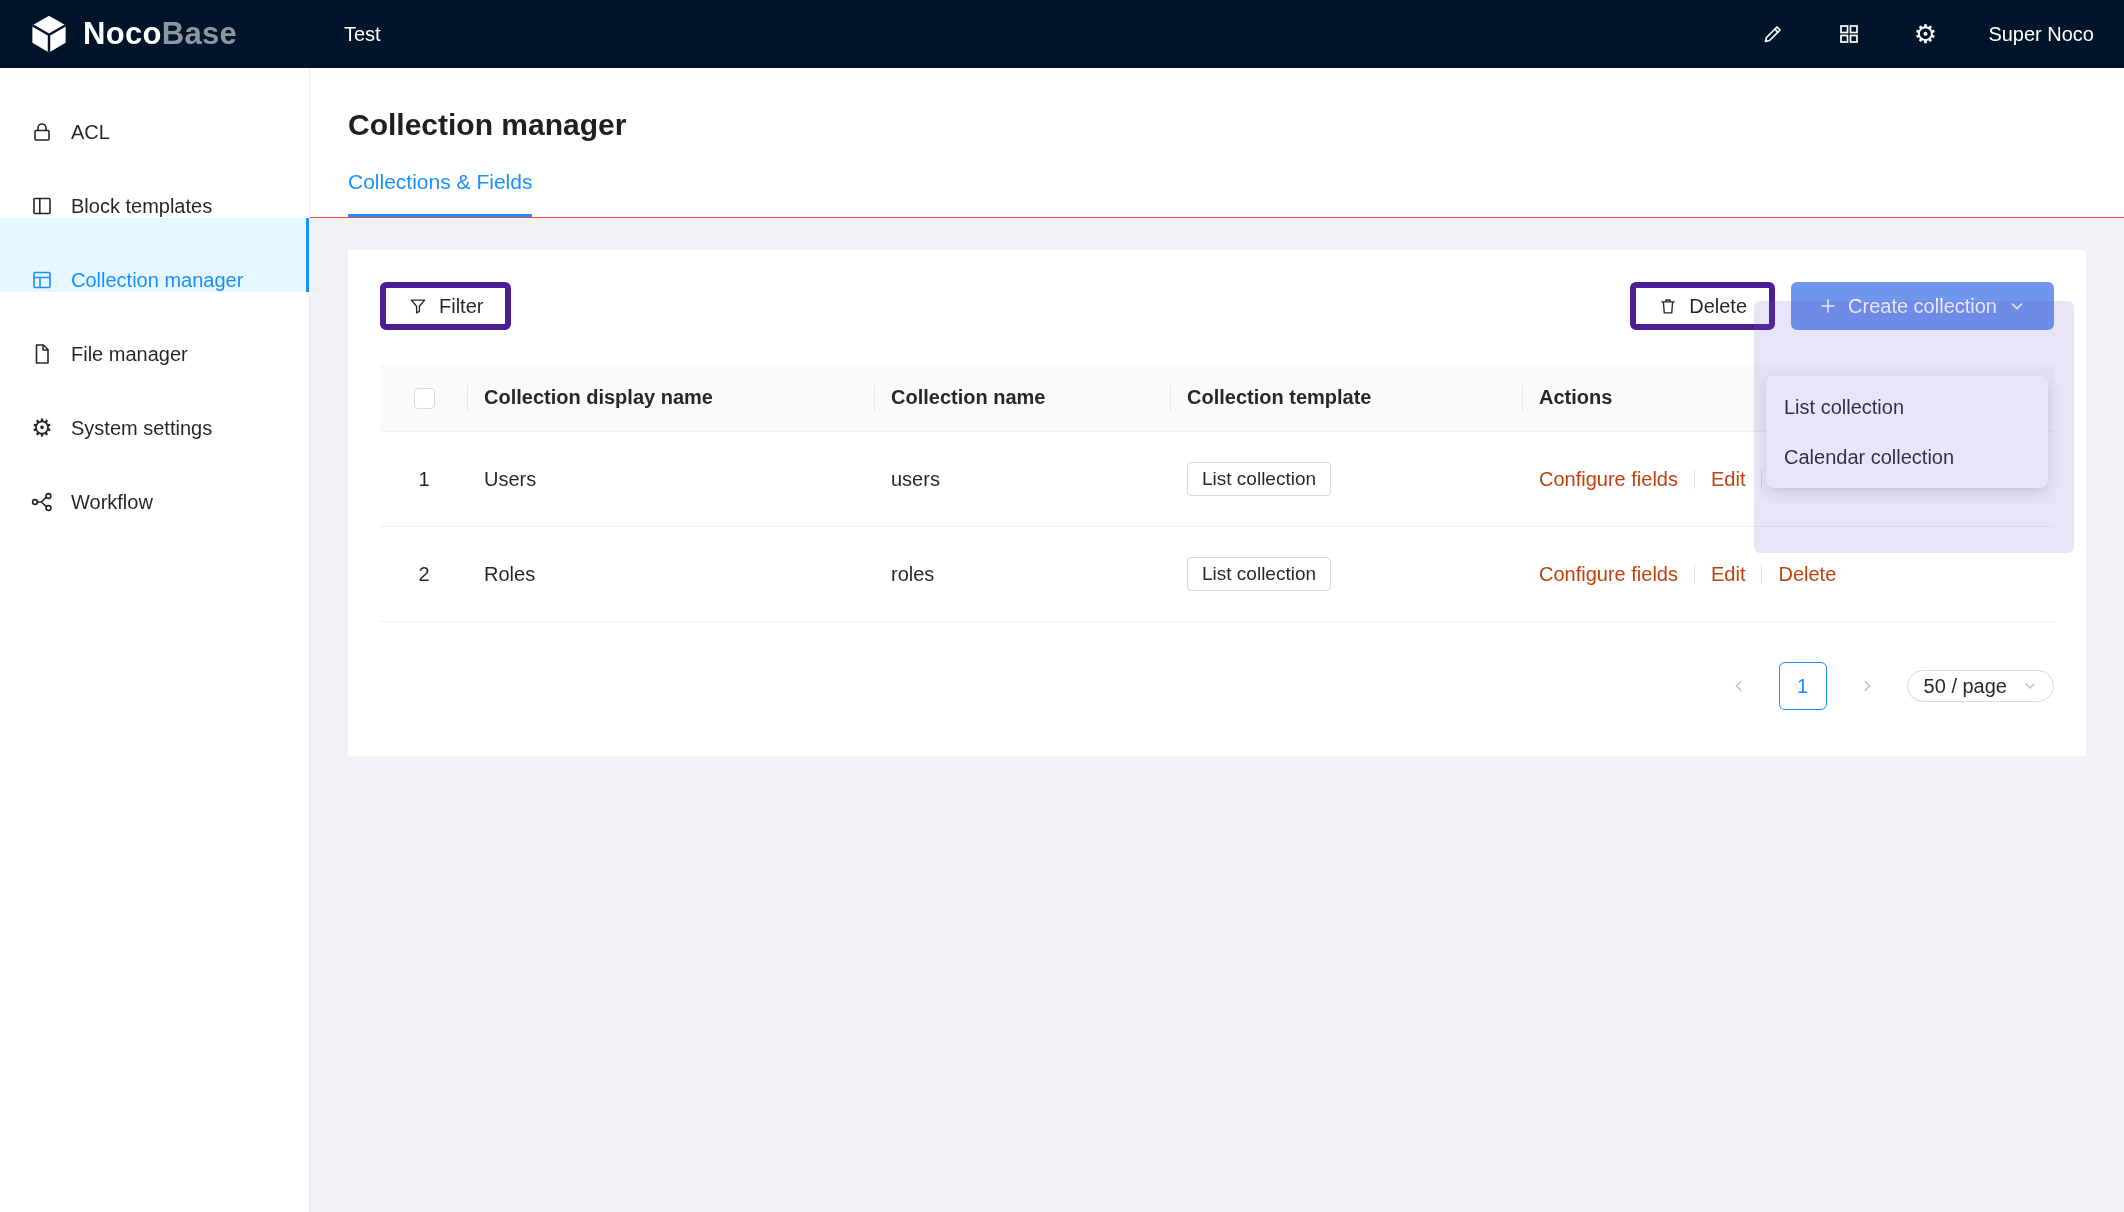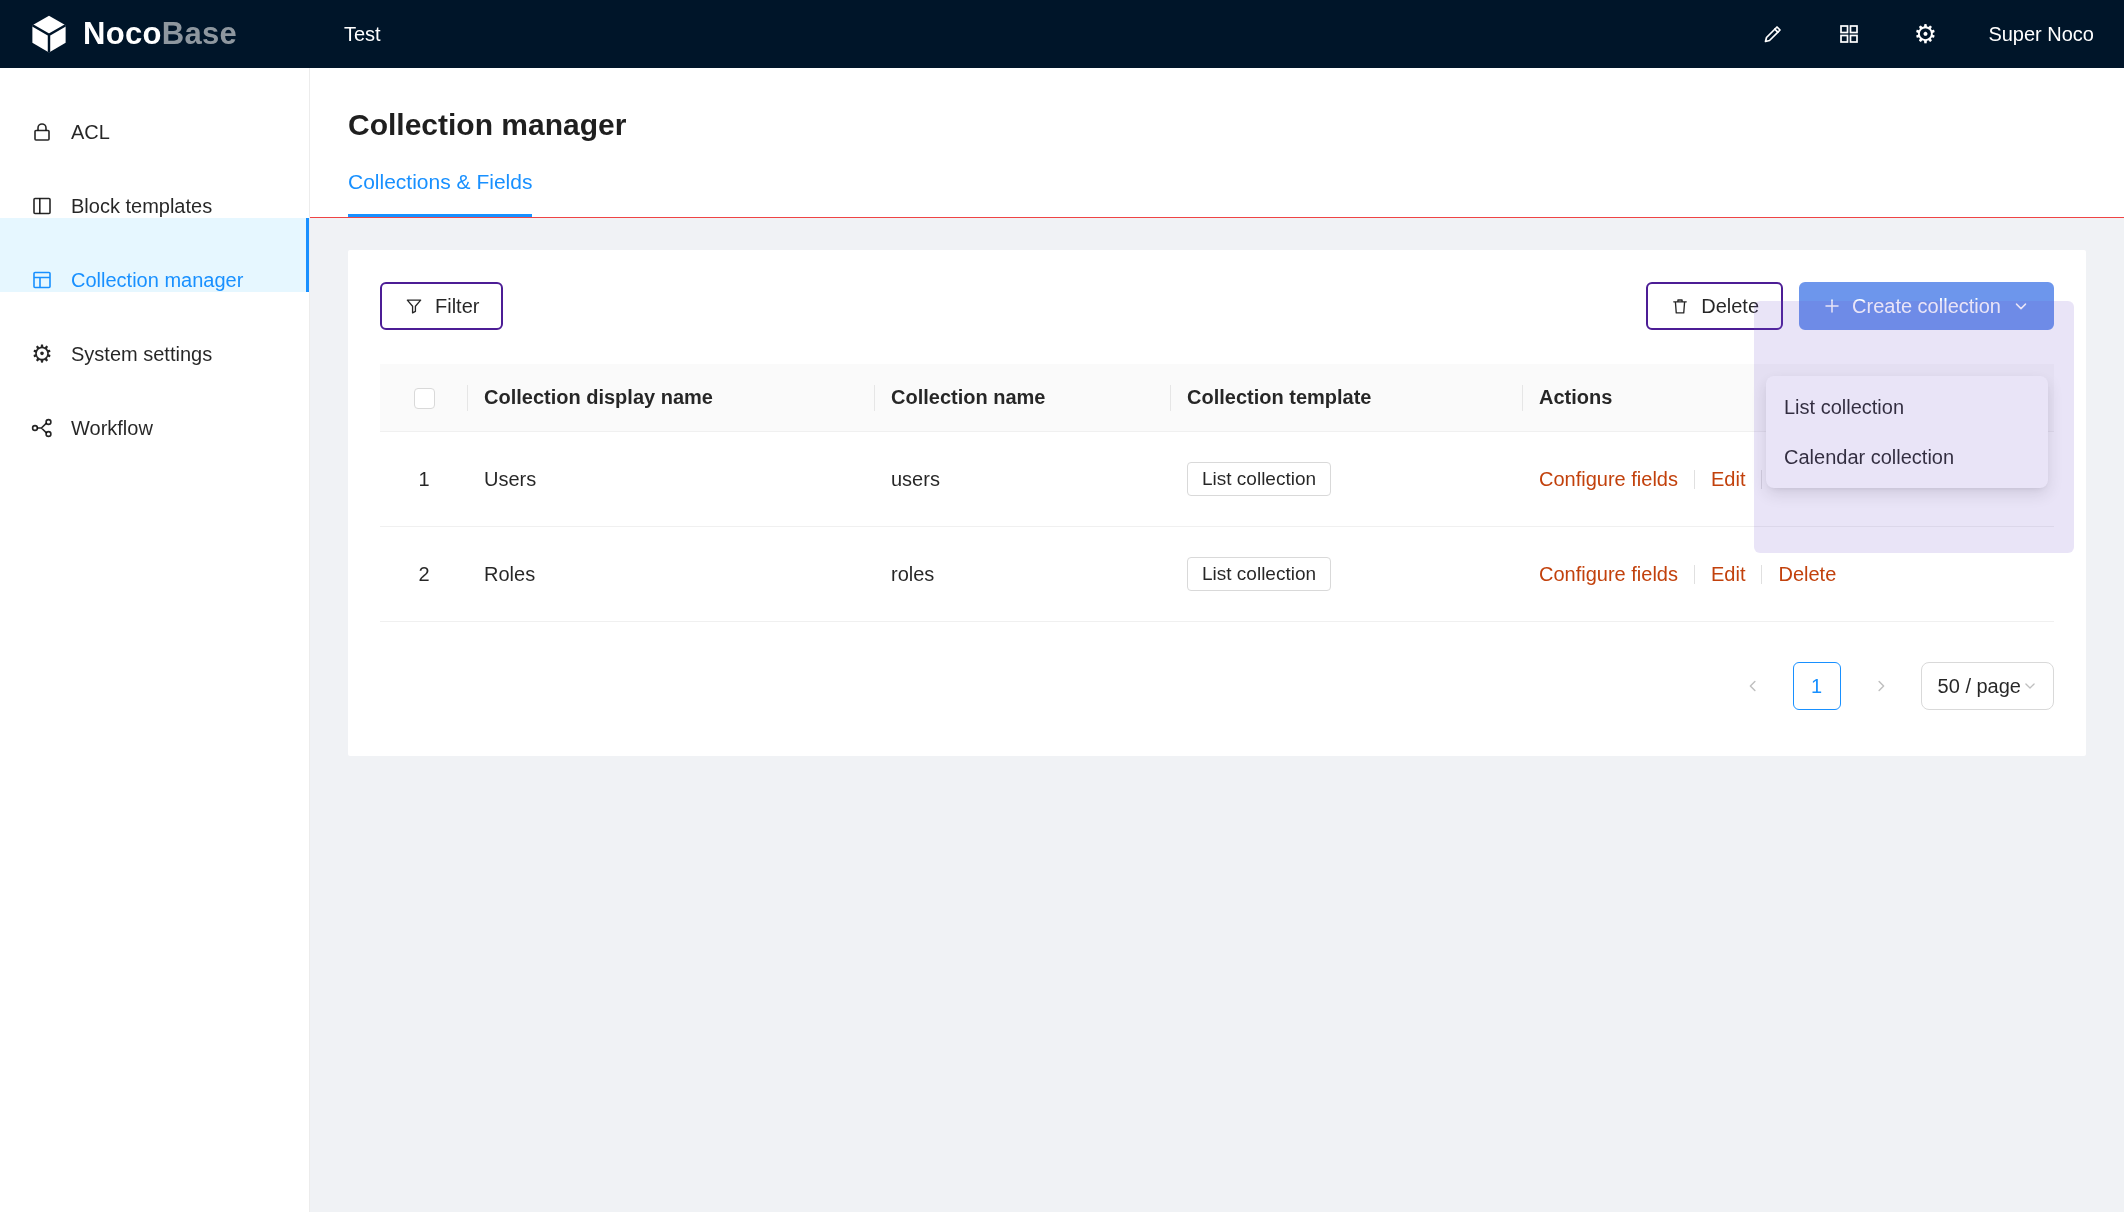--- a/index.html
+++ b/index.html
@@ -38,21 +38,21 @@
   .tabs { margin-top:26px; padding:0 38px; border-bottom:1px solid #ef4444; }
   .tab { display:inline-block; font-size:21px; line-height:28px; color:#1890ff; padding-bottom:18px; border-bottom:3px solid #1890ff; cursor:pointer; }
 
   .content { flex:1; background:#f0f2f5; padding:32px 38px; }
   .card { background:#fff; border-radius:2px; padding:32px; min-height:506px; }
 
   
   .toolbar { display:flex; align-items:center; }
   .toolbar-right { margin-left:auto; display:flex; align-items:center; gap:16px; }
   .btn { height:48px; display:inline-flex; align-items:center; gap:11px; padding:0 22px;
-         border:2px solid #4c1d95; border-radius:6px; background:#fff; font-size:20px;
+         border:6px solid #4c1d95; border-radius:6px; background:#fff; font-size:20px;
          color:rgba(0,0,0,.85); cursor:pointer; white-space:nowrap; }
   .btn svg { width:20px; height:20px; }
   .btn-primary { background:#6d96ec; border-color:#6d96ec; color:#fff; }
   .btn-primary svg { width:18px; height:18px; }
 
   
   table.grid { width:100%; border-collapse:collapse; table-layout:fixed; margin-top:34px; }
   .grid th { background:#fafafa; text-align:left; font-weight:700; font-size:20px;
              padding:22px 16px; border-bottom:1px solid #f0f0f0; position:relative; }
   .grid th:not(:last-child)::after { content:""; position:absolute; right:0; top:50%; transform:translateY(-50%);
@@ -64,21 +64,21 @@
   .link { color:#c2410c; cursor:pointer; white-space:nowrap; }
   .action-sep { display:inline-block; width:1px; height:19px; background:#e0e0e0; margin:0 16px; vertical-align:-3px; }
   .actions-cell { white-space:nowrap; overflow:hidden; }
 
   
   .pagination { display:flex; justify-content:flex-end; align-items:center; gap:16px; margin-top:40px; }
   .page-btn { width:48px; height:48px; display:flex; align-items:center; justify-content:center; border-radius:6px; cursor:pointer; }
   .page-nav { color:rgba(0,0,0,.25); }
   .page-nav svg { width:18px; height:18px; }
   .page-current { border:1px solid #1890ff; color:#1890ff; background:#fff; font-size:20px; }
-  .page-size { height:48px; display:flex; align-items:center; gap:2px; padding:0 16px; border:1px solid #d9d9d9; border-radius:8px; background:#fff; cursor:pointer; }
+  .page-size { height:32px; display:flex; align-items:center; gap:16px; padding:0 16px; border:1px solid #d9d9d9; border-radius:18px; background:#fff; cursor:pointer; }
   .page-size svg { width:14px; height:14px; color:#bfbfbf; }
 
   
   .dropdown-menu { position:absolute; top:376px; right:76px; width:282px; background:#fff; border-radius:8px;
       box-shadow:0 6px 16px rgba(0,0,0,.12), 0 3px 6px -4px rgba(0,0,0,.12); padding:6px 0; z-index:30; }
   .menu-item { height:50px; display:flex; align-items:center; padding:0 18px; font-size:20px; color:rgba(0,0,0,.85); cursor:pointer; white-space:nowrap; }
   .designer-overlay { position:absolute; left:1754px; top:301px; width:320px; height:252px;
       background:rgba(116,90,208,.16); border-radius:6px; z-index:40; pointer-events:none; }
 </style>
 </head>
@@ -133,20 +133,27 @@
             <path d="M9.8 4.5v15"></path>
         </svg>
         <span>Block templates</span>
       </div>
       <div class="side-item active">
         <svg viewBox="0 0 24 24" fill="none" stroke="currentColor" stroke-width="1.6" stroke-linejoin="round">
           <rect x="4" y="4.5" width="16" height="15" rx="1"></rect>
             <path d="M4 9.5h16M10 9.5v10"></path>
         </svg>
         <span>Collection manager</span>
+      </div>
+      <div class="side-item">
+        <svg viewBox="0 0 24 24" fill="none" stroke="currentColor" stroke-width="1.6" stroke-linejoin="round">
+          <path d="M6.5 3h7L18 7.5V21h-11.5z"></path>
+            <path d="M13 3.5V8h4.5"></path>
+        </svg>
+        <span>File manager</span>
       </div>
       <div class="side-item">
         <span class="glyph-gear">⚙</span>
         <span>System settings</span>
       </div>
       <div class="side-item">
         <svg viewBox="0 0 24 24" fill="none" stroke="currentColor" stroke-width="1.6" stroke-linecap="round">
           <circle cx="5" cy="12" r="2.4"></circle>
             <circle cx="18.5" cy="6" r="2.4"></circle>
             <circle cx="18.5" cy="18" r="2.4"></circle>

